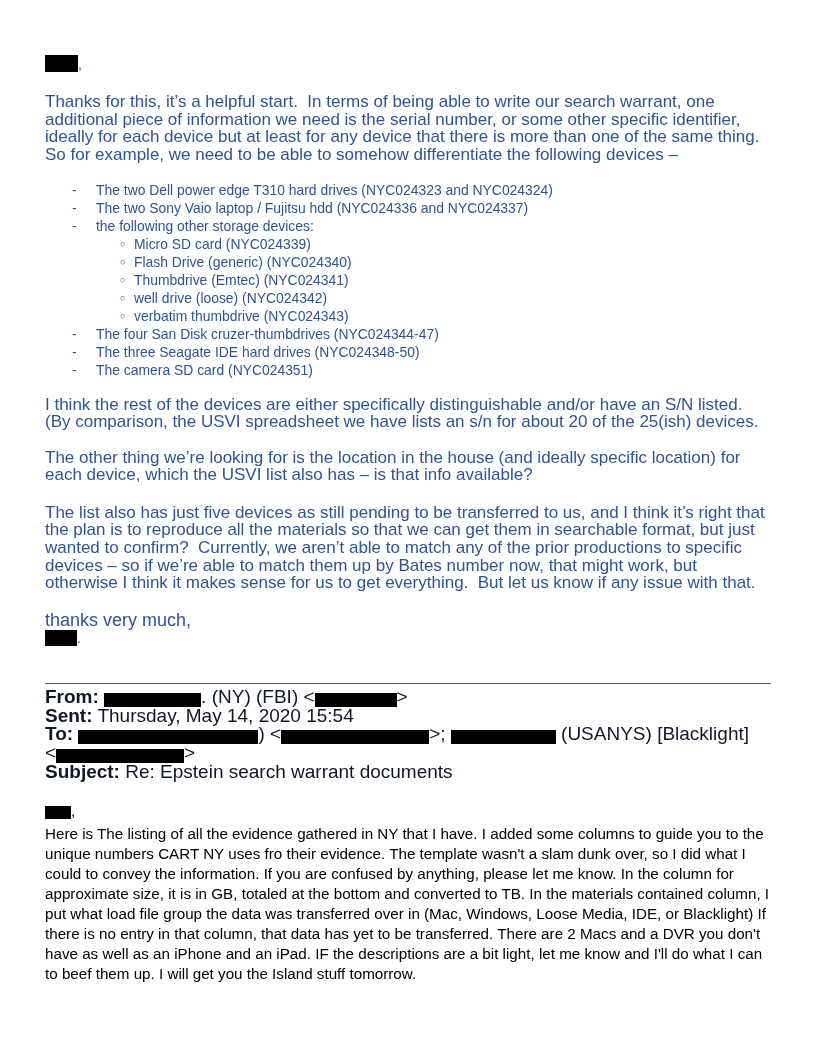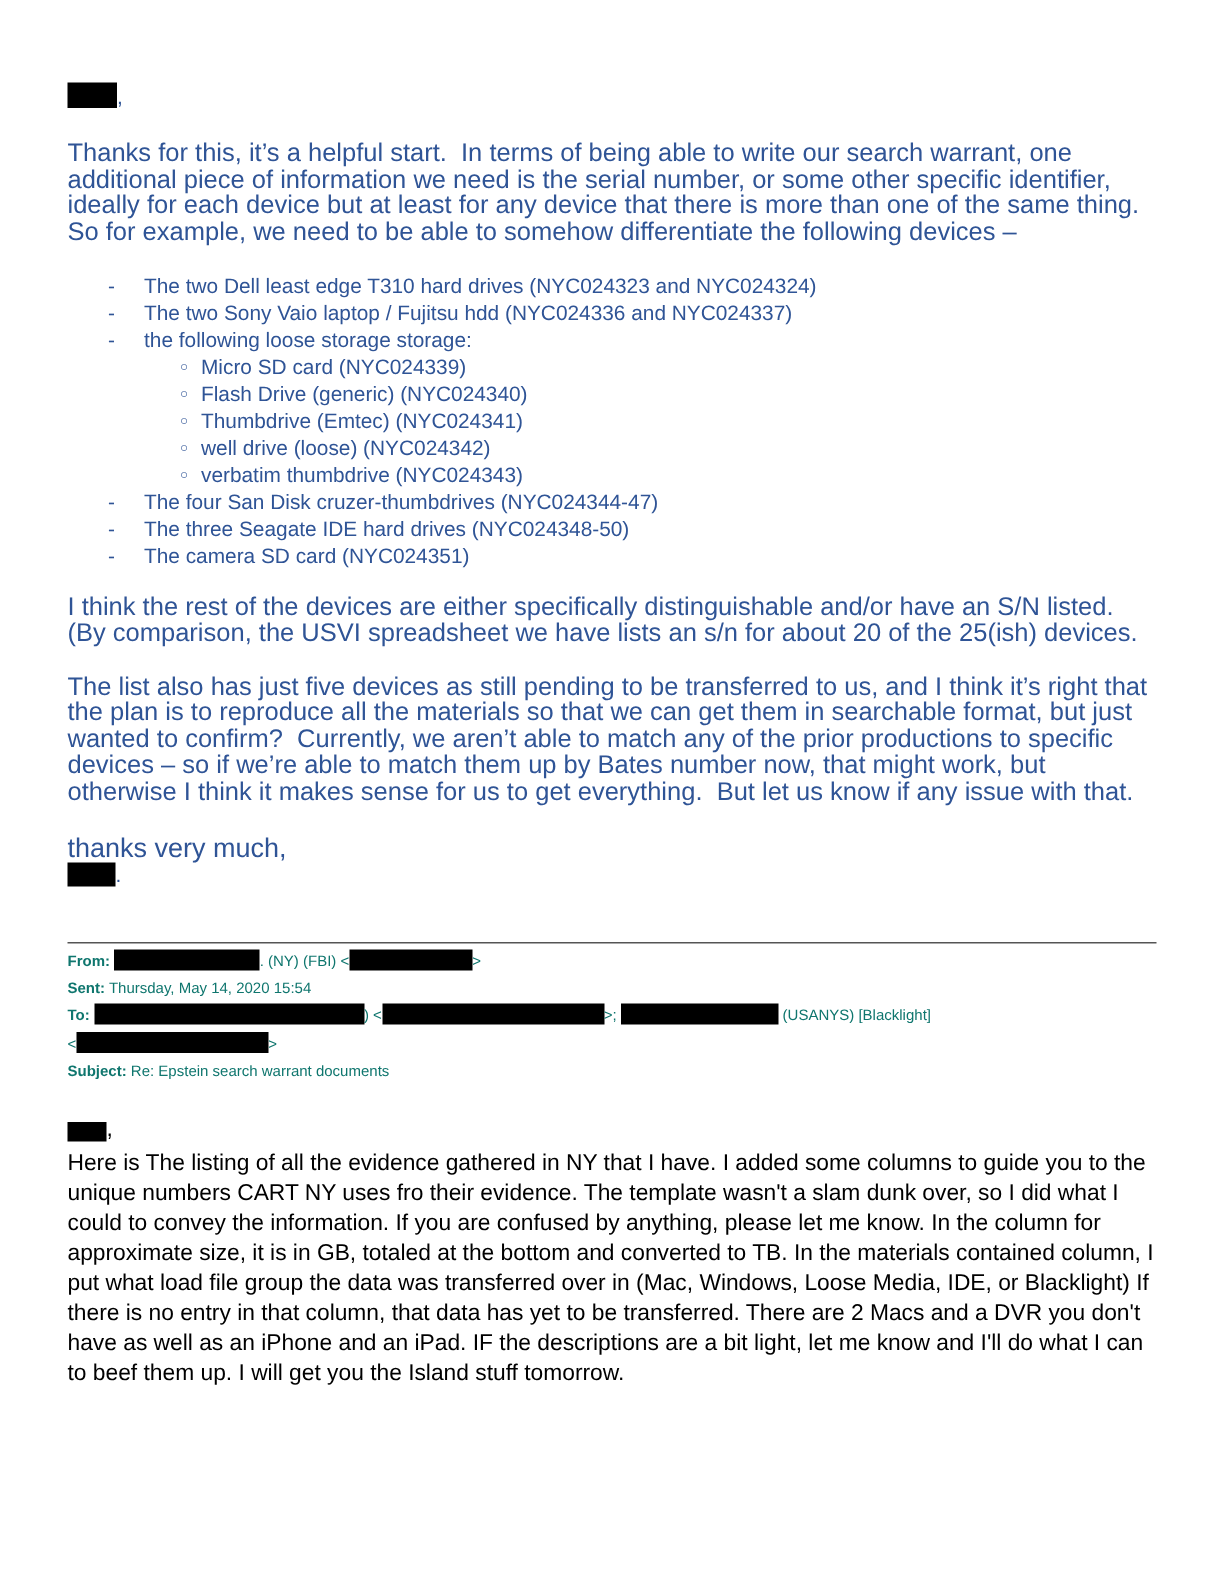--- a/index.html
+++ b/index.html
@@ -22,21 +22,21 @@
   
   .list { margin:0 0 17px 0; }
   .list-row { display:flex; font-size:13.9px; line-height:18px; }
   .bullet { flex:none; width:24px; margin-left:27px; }
   .li-text { flex:1; }
   .sub-row { display:flex; font-size:13.9px; line-height:18px; margin-left:75px; }
   .sub-bullet { flex:none; width:14px; font-size:9px; line-height:18px; }
 
   
   .divider { border-top:1.5px solid #555; margin:36px 0 4px 0; }
-  .hdr { color:#0f766e; font-size:10px; line-height:18.2px; }
+  .hdr { color:#0f172a; font-size:19px; line-height:18.2px; }
   .hdr b { font-weight:bold; }
   .hdr .redact { height:14px; }
 
   
   .greeting2 { margin-top:20px; color:#000; font-size:15.2px; line-height:18px; }
   .greeting2 .redact { height:13px; }
   .body2 { margin:4px 0 0 0; color:#000; font-size:15.2px; line-height:20px; white-space:pre-wrap; }
 </style>
 </head>
 <body>
@@ -44,29 +44,29 @@
 <div class="page">
   <div class="content">
 
     <div class="blue greeting1"><span class="redact" style="width:33px;height:17px;"></span><span>,</span></div>
 
     <p class="blue para">Thanks for this, it’s a helpful start.  In terms of being able to write our search warrant, one additional piece of information we need is the serial number, or some other specific identifier, ideally for each device but at least for any device that there is more than one of the same thing.  So for example, we need to be able to somehow differentiate the following devices –</p>
 
     <div class="blue list">
       <div class="list-row">
           <span class="bullet">-</span>
-          <span class="li-text">The two Dell least edge T310 hard drives (NYC024323 and NYC024324)</span>
+          <span class="li-text">The two Dell power edge T310 hard drives (NYC024323 and NYC024324)</span>
         </div>
       <div class="list-row">
           <span class="bullet">-</span>
           <span class="li-text">The two Sony Vaio laptop / Fujitsu hdd (NYC024336 and NYC024337)</span>
         </div>
       <div class="list-row">
           <span class="bullet">-</span>
-          <span class="li-text">the following loose storage storage:</span>
+          <span class="li-text">the following other storage devices:</span>
         </div>
       <div class="sub-row">
           <span class="sub-bullet">○</span>
           <span class="li-text">Micro SD card  (NYC024339)</span>
         </div>
       <div class="sub-row">
           <span class="sub-bullet">○</span>
           <span class="li-text">Flash Drive (generic)  (NYC024340)</span>
         </div>
       <div class="sub-row">
@@ -89,20 +89,21 @@
           <span class="bullet">-</span>
           <span class="li-text">The three Seagate IDE hard drives (NYC024348-50)</span>
         </div>
       <div class="list-row">
           <span class="bullet">-</span>
           <span class="li-text">The camera SD card (NYC024351)</span>
         </div>
     </div>
 
     <p class="blue para">I think the rest of the devices are either specifically distinguishable and/or have an S/N listed.  (By comparison, the USVI spreadsheet we have lists an s/n for about 20 of the 25(ish) devices.</p>
+    <p class="blue para" style="margin-bottom:20px;">The other thing we’re looking for is the location in the house (and ideally specific location) for each device, which the USVI list also has – is that info available?</p>
     <p class="blue para" style="margin-bottom:0;">The list also has just five devices as still pending to be transferred to us, and I think it’s right that the plan is to reproduce all the materials so that we can get them in searchable format, but just wanted to confirm?  Currently, we aren’t able to match any of the prior productions to specific devices – so if we’re able to match them up by Bates number now, that might work, but otherwise I think it makes sense for us to get everything.  But let us know if any issue with that.</p>
 
     <p class="blue closing">thanks very much,</p>
     <div class="blue sig"><span class="redact" style="width:32px;height:16px;"></span><span>.</span></div>
 
     <div class="divider"></div>
 
     <div class="hdr">
       <div><b>From:</b> <span class="redact" style="width:97px;"></span><span>. (NY) (FBI) &lt;</span><span class="redact" style="width:82px;"></span><span>&gt;</span></div>
 

